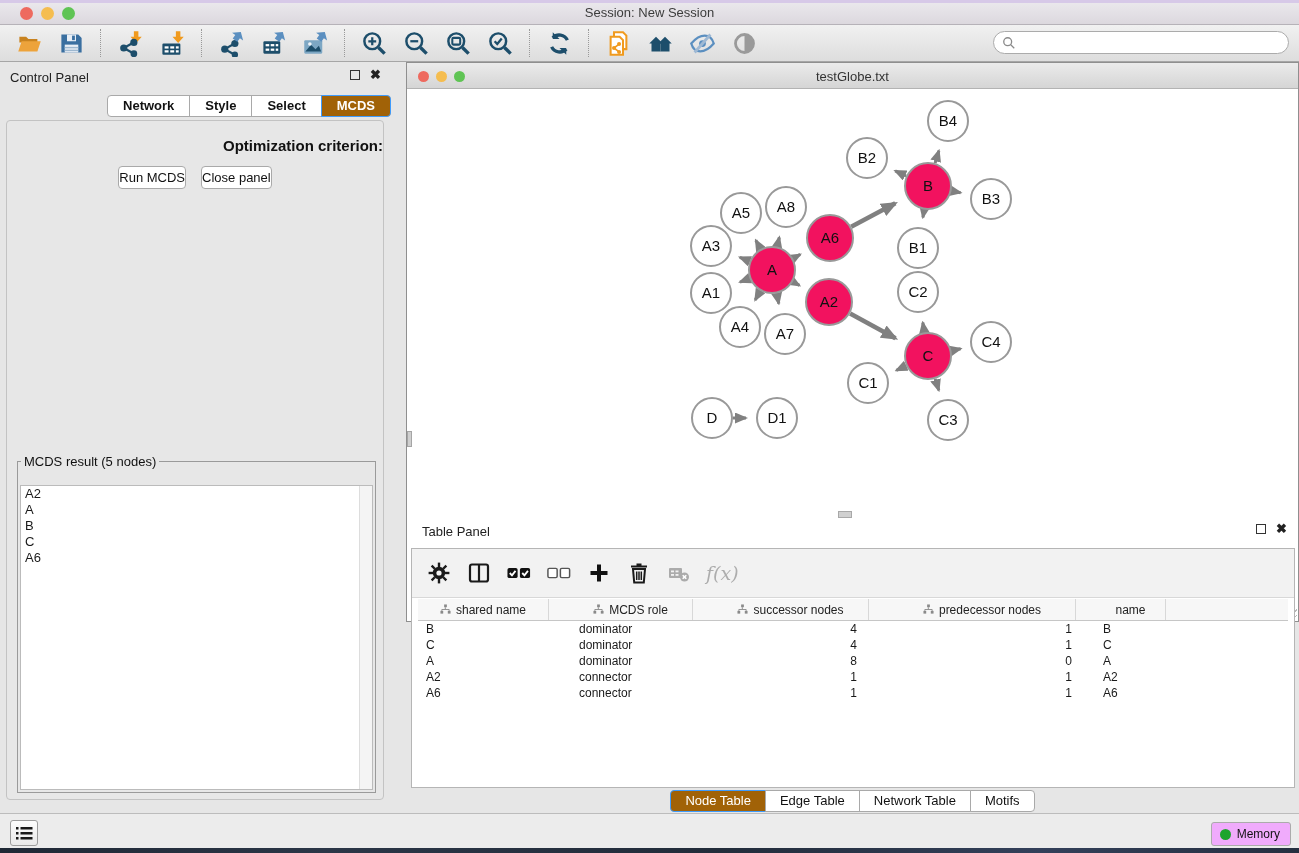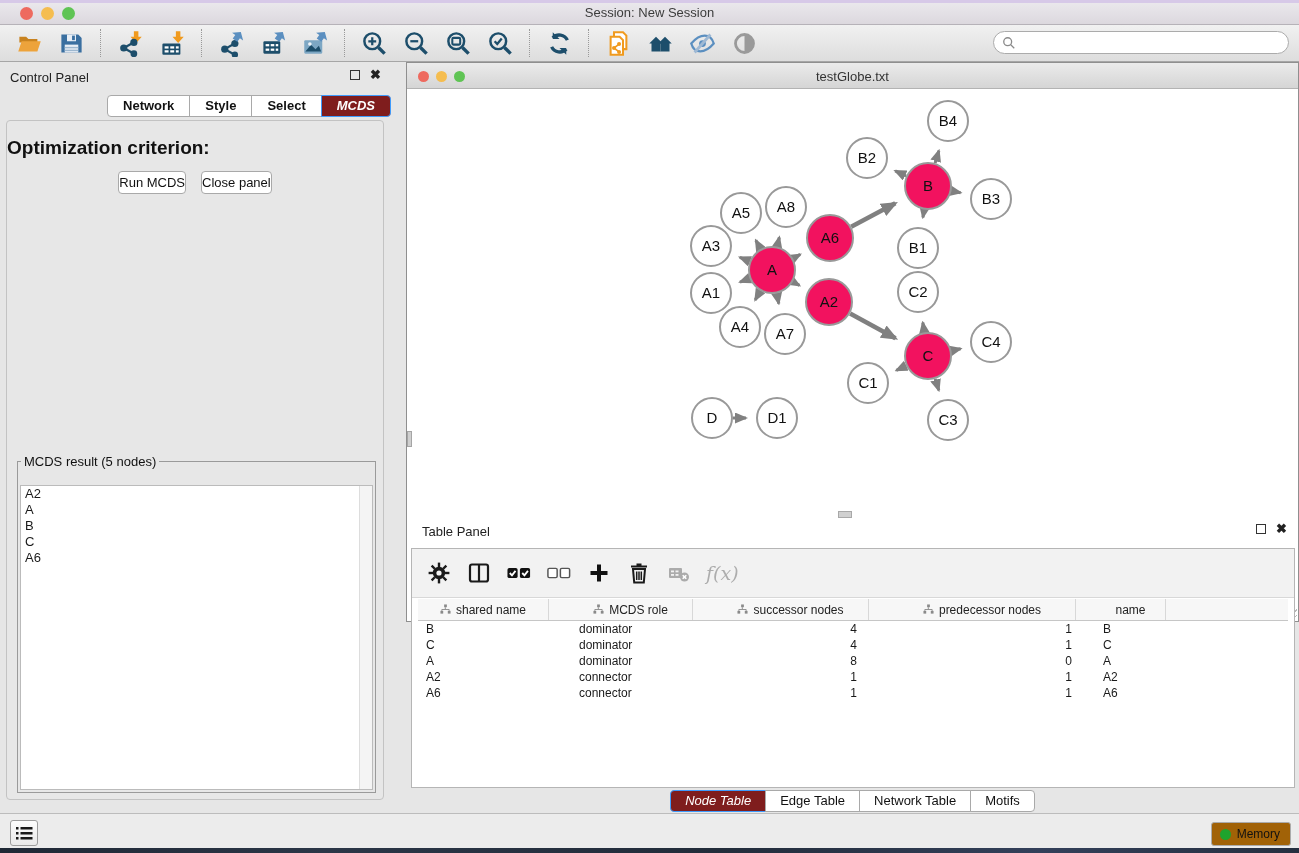--- a/index.html
+++ b/index.html
@@ -31,24 +31,24 @@
   .control-panel { position:absolute; left:0; top:62px; width:391px; height:751px; }
   .cp-header { position:absolute; top:8px; left:10px; right:10px; height:18px; font-size:13px; color:#222; }
   .panel-winbtns { position:absolute; right:0; top:0; display:flex; gap:10px; align-items:center; }
   .float-box { width:10px; height:10px; border:1.5px solid #333; display:inline-block; }
   .close-x { font-size:13px; font-weight:bold; color:#222; line-height:10px; }
   .cp-tabs { position:absolute; top:33px; left:0; right:0; display:flex; justify-content:flex-end; }
   .seg-tab { height:22px; line-height:20px; padding:0 15px; background:#fff; border:1px solid #a9a9a9;
     font-size:13px; font-weight:600; color:#111; margin-left:-1px; }
   .seg-tab:first-child { border-radius:4px 0 0 4px; margin-left:0; }
   .seg-tab:last-child { border-radius:0 4px 4px 0; }
-  .seg-tab.active { background:#7f1d1d; border-color:#3f9bfc; color:#fff;font-style:italic; }
+  .seg-tab.active { background:#a16207; border-color:#3f9bfc; color:#fff; }
   .cp-body { position:absolute; top:58px; left:6px; right:7px; bottom:13px;
     background:#e7e7e7; border:1px solid #c3c3c3; border-radius:4px; }
-  .opt-label { margin-top:16px; text-align:left; font-size:19px; font-weight:600; color:#111; }
+  .opt-label { margin-top:16px; text-align:right; font-size:15px; font-weight:600; color:#111; }
   .dropdown { position:relative; margin:12px auto 0; width:314px; height:24px; background:#fff;
     border:1px solid #a9a9a9; border-radius:4px; font-size:13px; line-height:22px; padding-left:8px; }
   .dd-stepper { position:absolute; right:1px; top:1px; bottom:1px; width:19px; border-radius:0 3px 3px 0;
     background:linear-gradient(#71b6fb,#2e87f5); display:flex; flex-direction:column; align-items:center; justify-content:center; gap:2px; }
   .dd-stepper i { width:0; height:0; border-left:4px solid transparent; border-right:4px solid transparent; }
   .dd-up { border-bottom:4px solid #fff; } .dd-down { border-top:4px solid #fff; }
   .cp-buttons { display:flex; justify-content:center; gap:15px; margin-top:12px; }
   .btn { height:23px; padding:0 0; background:#fff; border:1px solid #a9a9a9; border-radius:4px;
     font-size:13px; color:#111; line-height:21px; }
   .result-box { position:absolute; left:10px; right:7px; top:333px; bottom:6px;
@@ -96,21 +96,21 @@
   .tc.l { padding-left:8px; } .tc.l2 { padding-left:10px; }
   .tc.r { text-align:right; padding-right:12px; } .tc.r2 { text-align:right; padding-right:4px; }
   .tc.n { padding-left:7px; }
   .tp-tabs { position:absolute; bottom:0; left:0; right:0; height:23px; display:flex; justify-content:center; }
   .tp-tabs .seg-tab { height:22px; line-height:20px; font-weight:400; padding:0 14px; }
 
   
   .statusbar { position:absolute; left:0; right:0; top:813px; height:35px; background:#ececec; border-top:1px solid #bcbcbc; }
   .list-btn { position:absolute; left:10px; top:6px; width:28px; height:26px; border:1px solid #9c9c9c;
     border-radius:3px; background:linear-gradient(#fdfdfd,#e9e9e9); display:flex; align-items:center; justify-content:center; }
-  .memory-btn { position:absolute; right:8px; top:8px; height:24px; padding:0 10px 0 8px; background:#a16207;
+  .memory-btn { position:absolute; right:8px; top:8px; height:24px; padding:0 10px 0 8px; background:#f0abfc;
     border:1px solid #ababab; border-radius:3px; display:flex; align-items:center; gap:6px; font-size:12px; color:#111; }
   .mem-dot { width:11px; height:11px; border-radius:50%; background:#1ea42d; }
   .desktop-strip { position:absolute; left:0; right:0; bottom:0; height:5px;
     background:linear-gradient(90deg,#1f2835,#2b3647 25%,#222c3a 55%,#33405a 80%,#252f40); }
 </style>
 </head>
 <body>
 
 <div class="app-titlebar">
   <div class="traffic">

